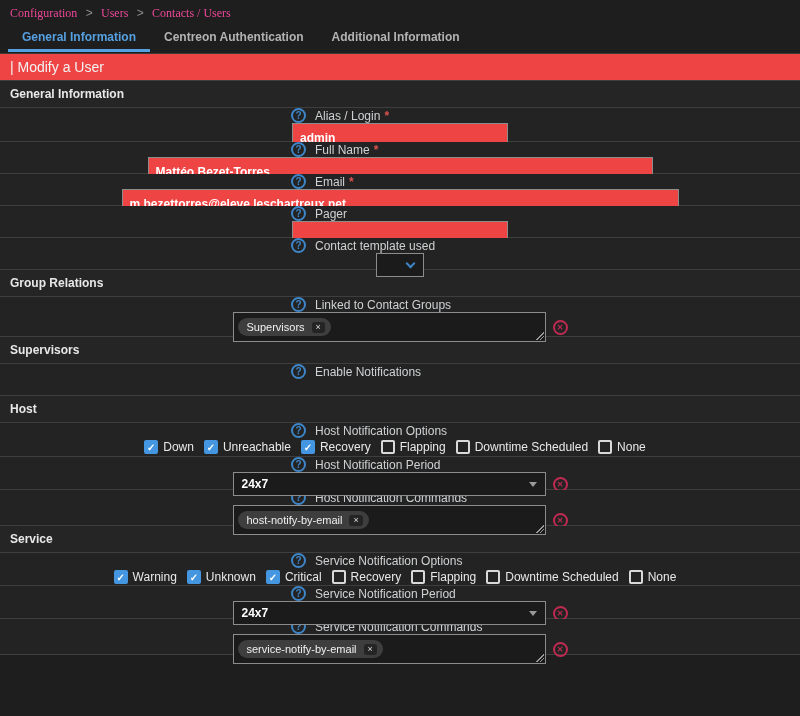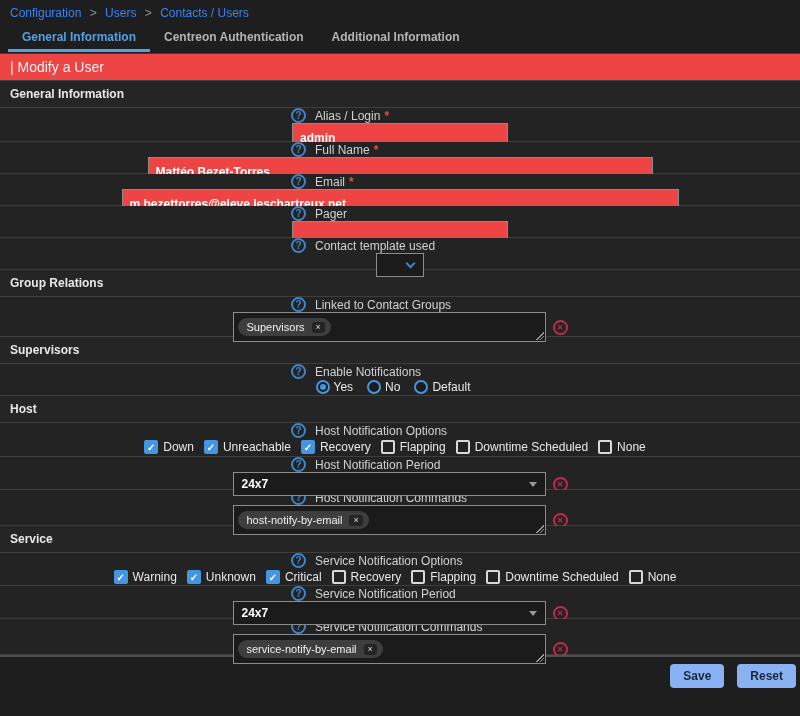--- a/index.html
+++ b/index.html
@@ -8,21 +8,21 @@
     background:#1e1e1e;
     font-family:"Liberation Sans", sans-serif;
     font-size:12px;
     color:#e6e6e6;
     overflow:hidden;
   }
   .page { width:800px; height:716px; display:flex; flex-direction:column; }
 
   
   .breadcrumb { height:24px; padding:6px 0 0 10px; color:#c9c9c9; font-size:12px; }
-  .breadcrumb .crumb { color:#3b82f6; cursor:pointer; }
+  .breadcrumb .crumb { color:#ec4899; cursor:pointer;font-family:Liberation Serif, serif; }
   .breadcrumb .sep { color:#8f8f8f; margin:0 5px; }
 
   
   .tabs { height:29px; display:flex; padding-left:8px; align-items:flex-start; }
   .tab { padding:6px 14px 5px 14px; font-weight:bold; font-size:12px; color:#b3b3b3; cursor:pointer; }
   .tab.active { color:#55a0e0; border-bottom:3px solid #55a0e0; }
 
   
   .modify-bar {
     height:28px; line-height:27px; padding-left:10px;
@@ -245,36 +245,20 @@
     </div>
   </div>
 
   <div class="section-header">Supervisors</div>
 
   <div class="row h32">
     <div class="label-col">
       <span class="qicon"></span>
       <span class="flabel">Enable Notifications</span>
     </div>
-    <div class="field-col">
-      <div class="radio-group">
-        <span class="radio-opt">
-          <span class="radio selected"></span>
-          <span class="radio-label">Yes</span>
-        </span>
-        <span class="radio-opt">
-          <span class="radio"></span>
-          <span class="radio-label">No</span>
-        </span>
-        <span class="radio-opt">
-          <span class="radio"></span>
-          <span class="radio-label">Default</span>
-        </span>
-      </div>
-    </div>
   </div>
 
   <div class="section-header">Host</div>
 
   <div class="row h34">
     <div class="label-col">
       <span class="qicon"></span>
       <span class="flabel">Host Notification Options</span>
     </div>
     <div class="field-col">
@@ -403,18 +387,14 @@
         <span class="chip">
           <span>service-notify-by-email</span>
           <span class="chip-x">×</span>
         </span>
         <span class="resize-handle"></span>
       </div>
       <span class="clear-icon"></span>
     </div>
   </div>
 
-  <div class="footer">
-    <button class="btn">Save</button>
-    <button class="btn">Reset</button>
-  </div>
 
 </div>
 
 </body></html>

